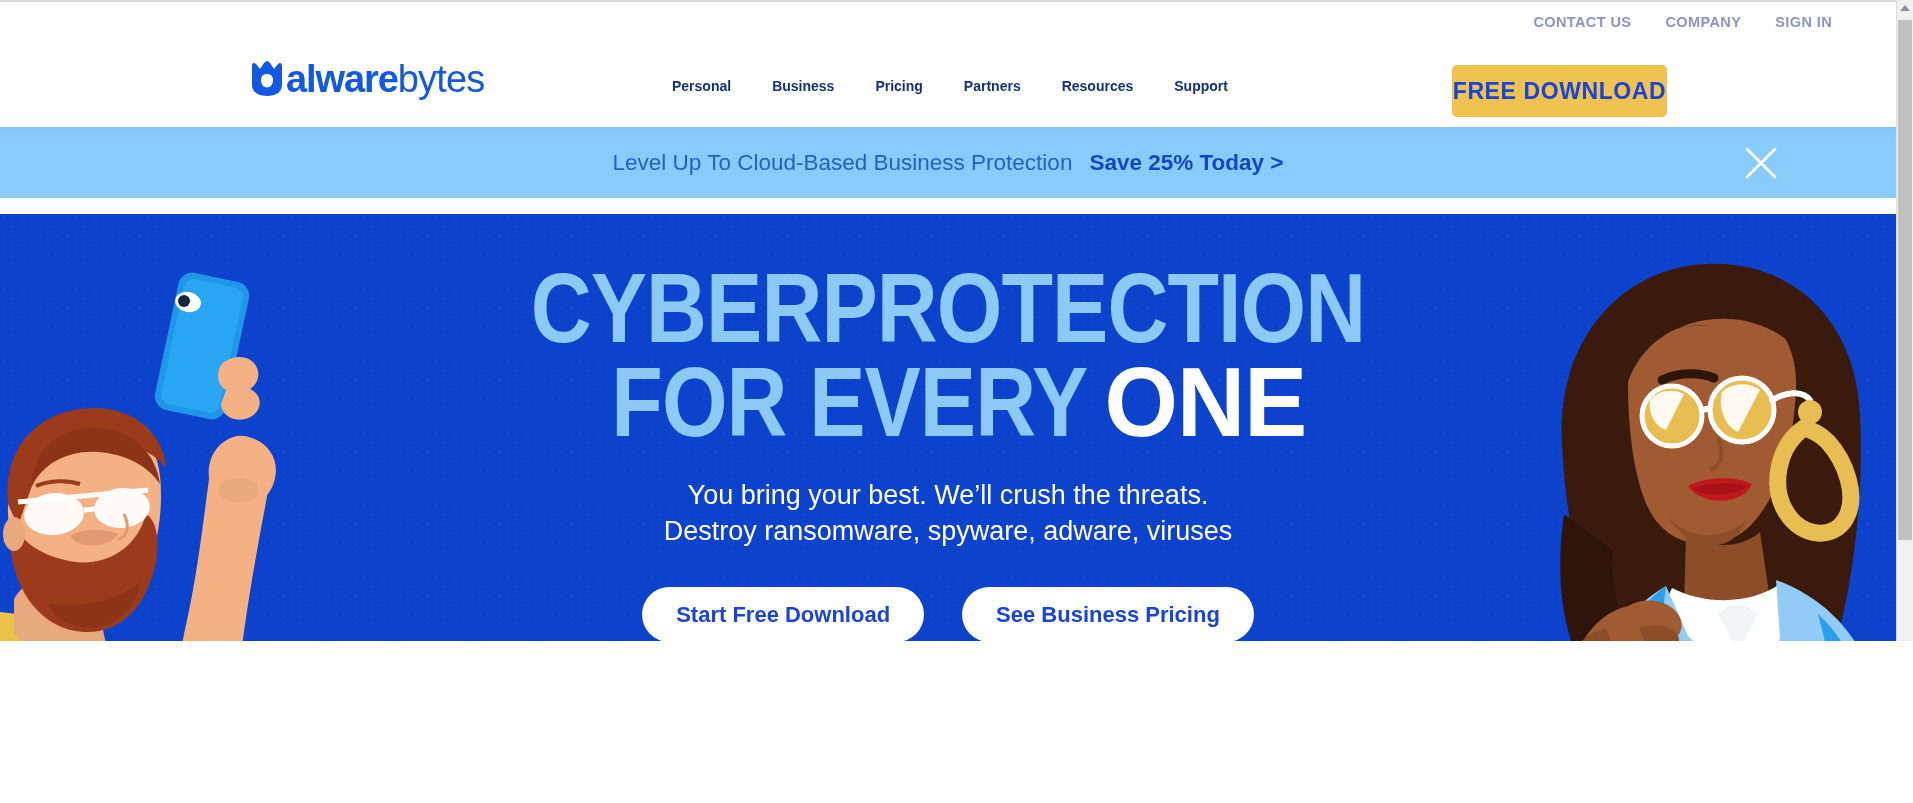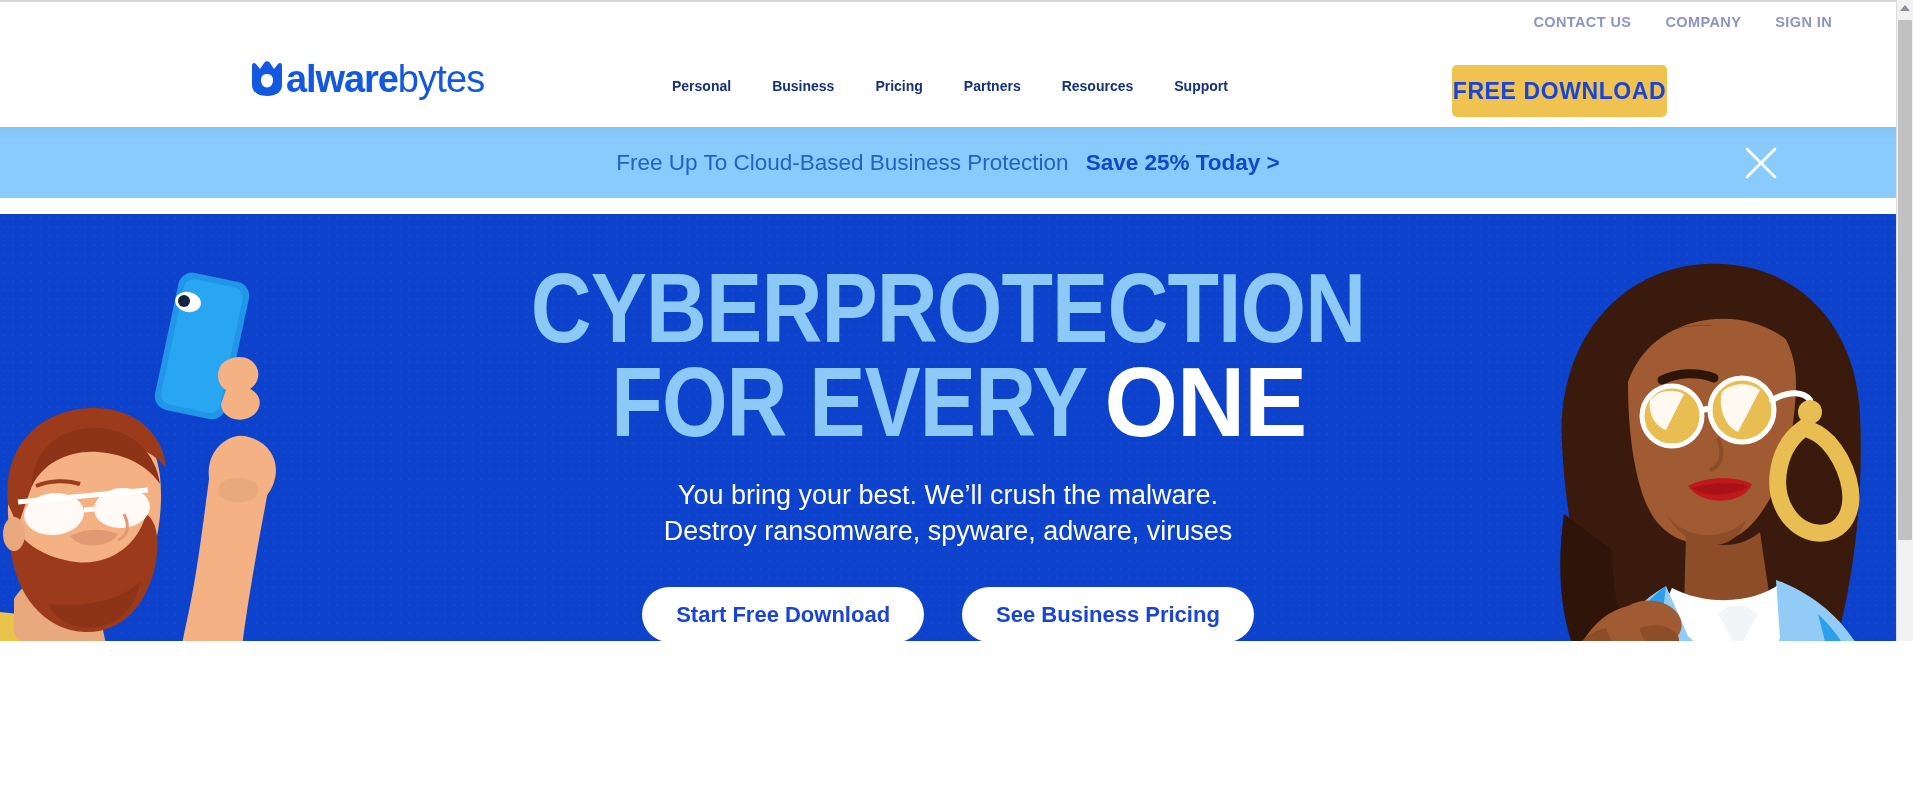--- a/index.html
+++ b/index.html
@@ -307,21 +307,21 @@
         <a class="nav-link">Pricing</a>
         <a class="nav-link">Partners</a>
         <a class="nav-link">Resources</a>
         <a class="nav-link">Support</a>
       </nav>
 
       <button id="free-download-btn">FREE DOWNLOAD</button>
     </div>
 
     <div id="promo-banner">
-      <a id="promo-text">Free Up To Cloud-Based Business Protection</a>
+      <a id="promo-text">Level Up To Cloud-Based Business Protection</a>
       <a id="promo-cta">Save 25% Today &gt;</a>
       <svg id="promo-close" viewBox="0 0 34 34">
         <line x1="3" y1="3" x2="31" y2="31" stroke="#ffffff" stroke-width="2.6" stroke-linecap="round"></line>
         <line x1="31" y1="3" x2="3" y2="31" stroke="#ffffff" stroke-width="2.6" stroke-linecap="round"></line>
       </svg>
     </div>
 
     <div id="hero">
       <div id="hero-dots"></div>
 
@@ -438,21 +438,21 @@
         <circle cx="474" cy="558" r="21" fill="#e8bd52"></circle>
         <circle cx="474" cy="558" r="15" fill="#ffffff"></circle>
         <path d="M474 548 L474 558 L482 562" stroke="#e8bd52" stroke-width="3" fill="none" stroke-linecap="round"></path>
       </svg>
 
       <div id="hero-content">
         <div class="headline">CYBERPROTECTION</div>
         <div class="headline headline-line2"><span>FOR EVERY</span><span class="word-one">ONE</span></div>
 
         <div id="hero-sub">
-          <div>You bring your best. We’ll crush the malware.</div>
+          <div>You bring your best. We’ll crush the threats.</div>
           <div>Destroy ransomware, spyware, adware, viruses</div>
         </div>
 
         <div id="hero-buttons">
           <button class="hero-btn">Start Free Download</button>
           <button class="hero-btn">See Business Pricing</button>
         </div>
       </div>
     </div>
 

